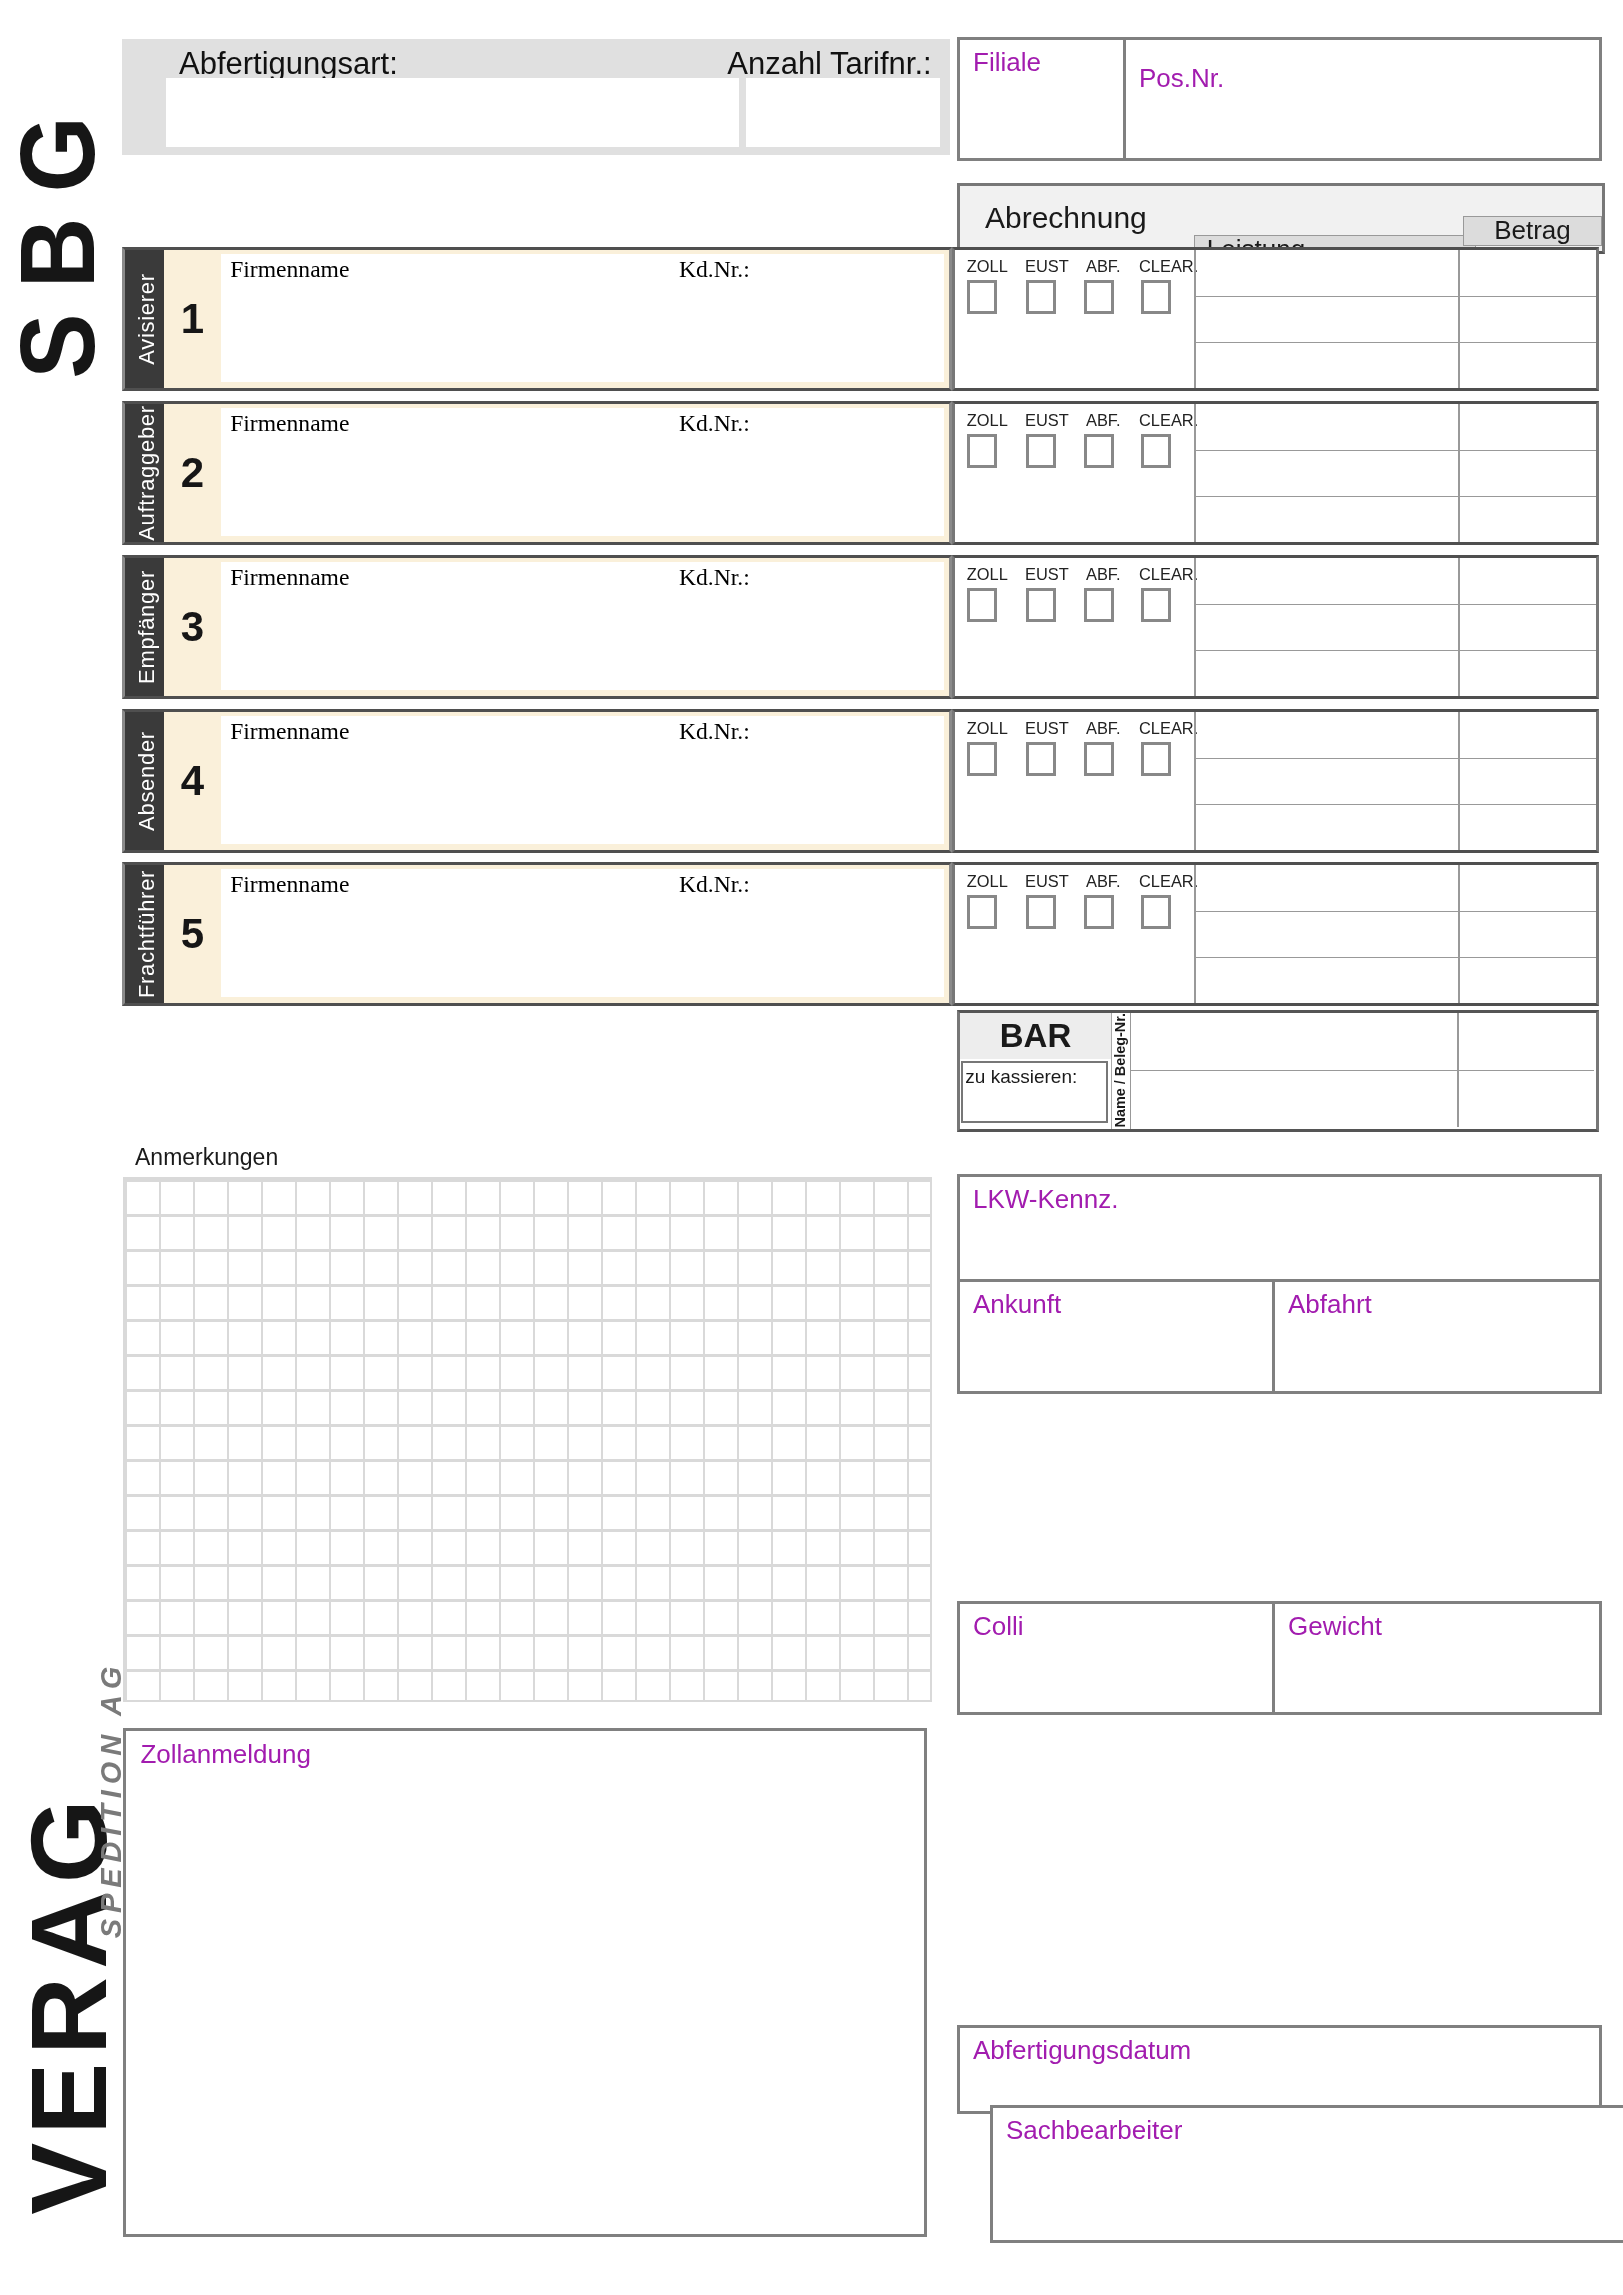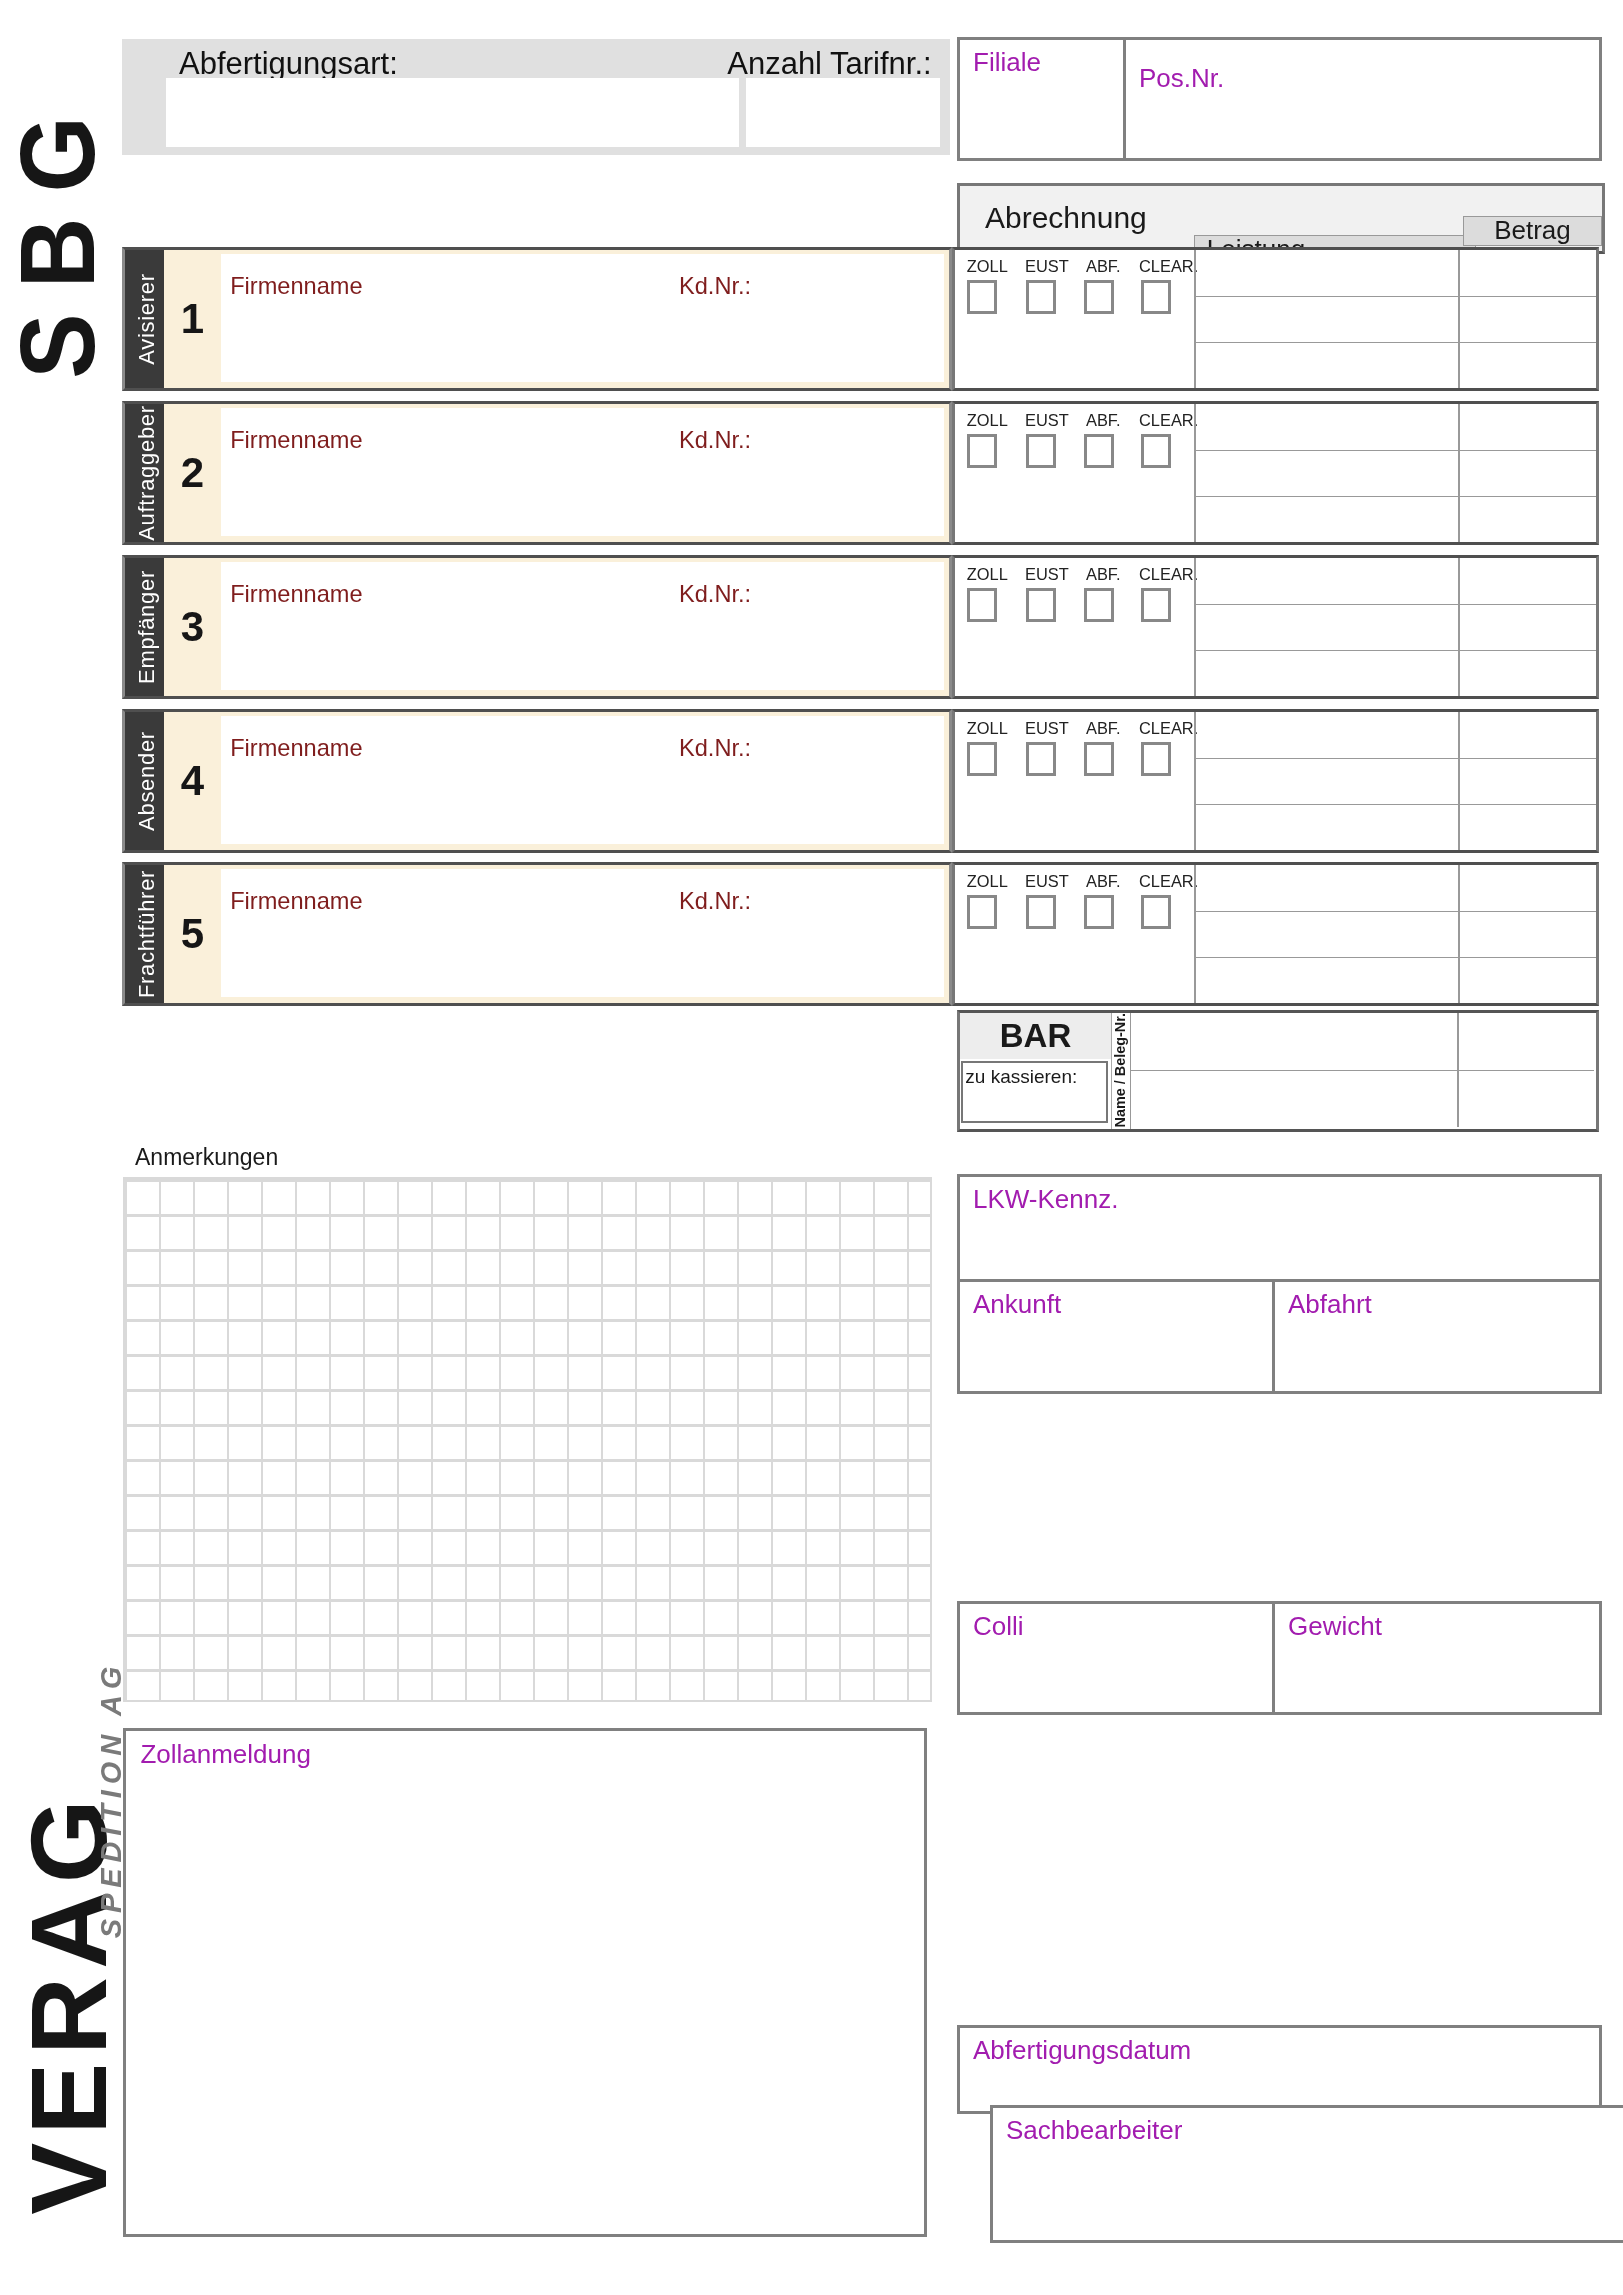--- a/index.html
+++ b/index.html
@@ -25,21 +25,21 @@
             font-size:26px;line-height:27.5px;}
 
   
   .row{position:absolute;left:122px;width:830px;height:144px;background:#faf0da;
        border:3.3px solid;border-color:#4f4f4f #8a8a8a #4f4f4f #8a8a8a;box-sizing:border-box;}
   .strip{position:absolute;left:0;top:0;width:39px;height:100%;background:#3a3a3a;}
   .role{font-size:22px;color:#fff;letter-spacing:0.7px;width:196px;left:-76px;top:58px;}
   .rnum{position:absolute;left:38px;top:0;width:59px;height:100%;display:flex;align-items:center;
         justify-content:center;font-size:42px;font-weight:bold;color:#161616;}
   .rwhite{position:absolute;left:96px;top:3.9px;width:723px;height:128px;background:#fff;}
-  .flabel{position:absolute;top:20px;font-size:23.6px;line-height:1.1;color:#7f1d1d;}
+  .flabel{position:absolute;top:3px;font-size:23.6px;line-height:1.1;color:#000000;font-family:Liberation Serif, serif;}
 
   
   .bill{position:absolute;left:952px;width:647px;height:144px;background:#fff;
         border:3.3px solid;border-color:#4f4f4f #777 #4f4f4f #777;box-sizing:border-box;text-align:center;}
   .cbl{position:absolute;top:7.9px;font-size:16.4px;line-height:1;color:#222;}
   .cbx{position:absolute;top:30px;width:30px;height:34px;background:#fff;border:3.3px solid #888;box-sizing:border-box;}
   .vline{position:absolute;top:0;bottom:0;width:2px;background:#999;}
   .cells{position:absolute;left:241px;top:0;width:400px;height:137px;display:grid;
          grid-template-columns:262px 1fr;grid-template-rows:46px 46px 46px;}
   .cells>div{box-sizing:border-box;}

